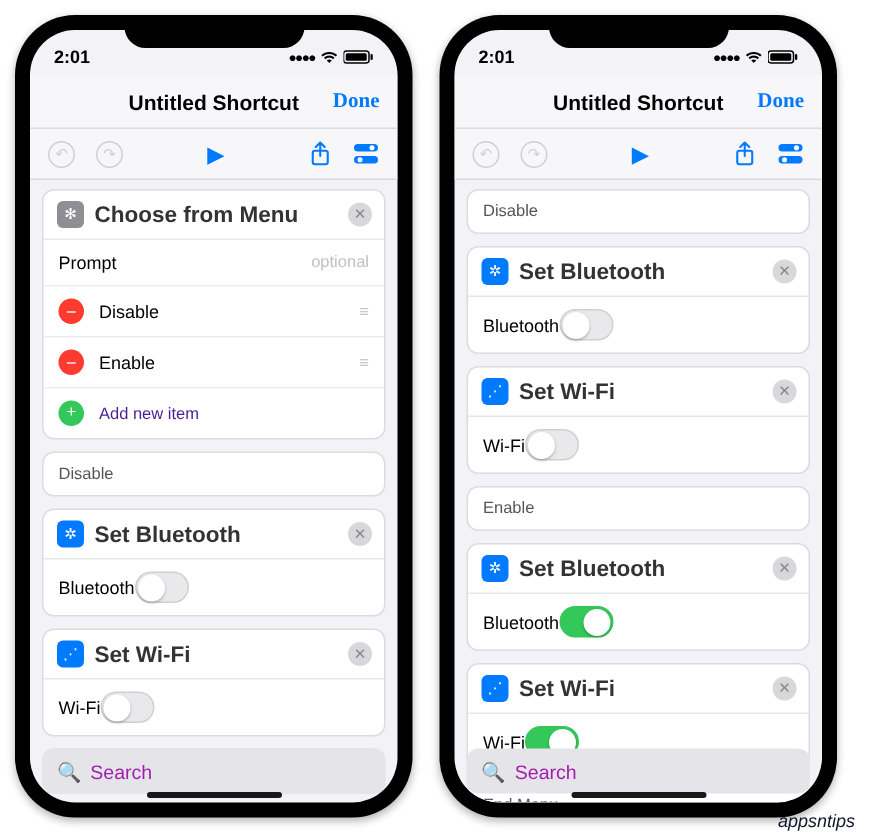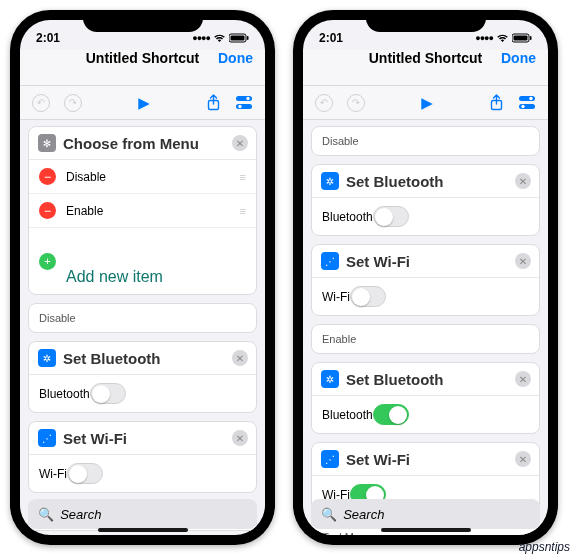--- a/index.html
+++ b/index.html
@@ -18,25 +18,25 @@
     width: 120px; height: 22px; background: #000; border-radius: 0 0 14px 14px; z-index: 50;
   }
   .status-bar {
     height: 30px; display: flex; justify-content: space-between; align-items: center;
     padding: 6px 16px 0; font-size: 12px; font-weight: 600; color: #000;
   }
   .status-right { display: flex; align-items: center; gap: 3px; }
   .sig { font-size: 9px; letter-spacing: -1px; }
   .wifi-icon svg, .bat-icon svg { display: block; }
   .nav {
-    height: 36px; display: flex; justify-content: center; background: #f7f7f9;
+    height: 36px; display: flex; align-items: center; justify-content: center; background: #f7f7f9;
     border-bottom: 1px solid #d9d9de; position: relative;
   }
   .nav-title { font-size: 14px; font-weight: 600; color: #000; }
-  .nav-done { position: absolute; right: 12px; color: #007aff; font-size: 14px; font-weight: 600; }
+  .nav-done { position: absolute; right: 12px; color: #007aff; font-size: 14px; font-weight: 600; font-family: Liberation Serif, serif; }
   .toolbar {
     height: 34px; background: #f7f7f9; display: flex; align-items: center; justify-content: space-between;
     padding: 0 12px; border-bottom: 1px solid #d9d9de;
   }
   .tb-left, .tb-right { display: flex; align-items: center; gap: 14px; }
   .tb-left { opacity: .35; }
   .icon-circ { width: 18px; height: 18px; border: 1.5px solid #888; border-radius: 50%; display: flex; align-items: center; justify-content: center; font-size: 10px; color: #888; }
   .play { color: #007aff; font-size: 15px; }
   .share-ic svg, .toggle-ic svg { display: block; }
   .content { flex: 1; overflow: hidden; padding: 6px 8px; }
@@ -68,21 +68,21 @@
   .row-label { font-size: 12px; color: #000; }
   .row-opt { position: absolute; right: 10px; color: #c0c0c5; font-size: 11px; }
   .minus {
     width: 17px; height: 17px; border-radius: 50%; background: #ff3b30; color: #fff;
     display: flex; align-items: center; justify-content: center; margin-right: 10px; font-size: 12px; line-height: 1;
   }
   .plus {
     width: 17px; height: 17px; border-radius: 50%; background: #34c759; color: #fff;
     display: flex; align-items: center; justify-content: center; margin-right: 10px; font-size: 11px; line-height: 1;
   }
-  .add-text { color: #0f766e; font-size: 16px; margin-top: 32px; }
+  .add-text { color: #4c1d95; font-size: 11px; }
   .grip { position: absolute; right: 10px; color: #c8c8cc; font-size: 11px; letter-spacing: 0; }
   .section-label {
     background: #fff; border: 1px solid #dcdce0; border-radius: 8px; padding: 8px 10px;
     font-size: 11px; color: #555; margin-bottom: 8px;
   }
   .toggle-row { display: flex; align-items: center; justify-content: flex-start; padding: 8px 10px; }
   .switch {
     width: 36px; height: 21px; border-radius: 11px; position: relative; background: #e9e9eb;
     border: 1px solid #d0d0d4;
   }
@@ -91,21 +91,21 @@
     width: 18px; height: 18px; border-radius: 50%; background: #fff; position: absolute; top: 0.5px;
     box-shadow: 0 1px 2px rgba(0,0,0,.25);
   }
   .switch .knob { left: 1px; }
   .switch.on .knob { left: auto; right: 1px; }
   .search-bar {
     position: absolute; bottom: 6px; left: 8px; right: 8px; height: 30px; background: #e4e4e9;
     border-radius: 8px; display: flex; align-items: center; padding: 0 10px; gap: 6px;
   }
   .search-bar .mag { color: #8e8e93; font-size: 13px; }
-  .search-bar .ph { color: #000000; font-size: 13px; font-style: italic; }
+  .search-bar .ph { color: #a21caf; font-size: 13px; }
   .home-ind { position: absolute; bottom: 3px; left: 50%; transform: translateX(-50%); width: 90px; height: 4px; background: #000; border-radius: 2px; opacity: .9; }
   .watermark { position: absolute; right: 10px; bottom: 6px; font-size: 12px; color: #0f172a; font-style: italic; }
 </style>
 </head>
 <body>
 
 <div class="stage">
 
   <div class="phone">
     <div class="notch"></div>
@@ -158,20 +158,24 @@
 
       <div class="content">
 
         <div class="card">
           <div class="card-hdr">
             <span class="hdr-icon ic-gear">✻</span>
             <span class="hdr-title">Choose from Menu</span>
             <span class="hdr-close">✕</span>
           </div>
           <div class="row">
+            <span class="row-label">Prompt</span>
+            <span class="row-opt">optional</span>
+          </div>
+          <div class="row">
             <span class="minus">−</span>
             <span class="row-label">Disable</span>
             <span class="grip">≡</span>
           </div>
           <div class="row">
             <span class="minus">−</span>
             <span class="row-label">Enable</span>
             <span class="grip">≡</span>
           </div>
           <div class="row">

